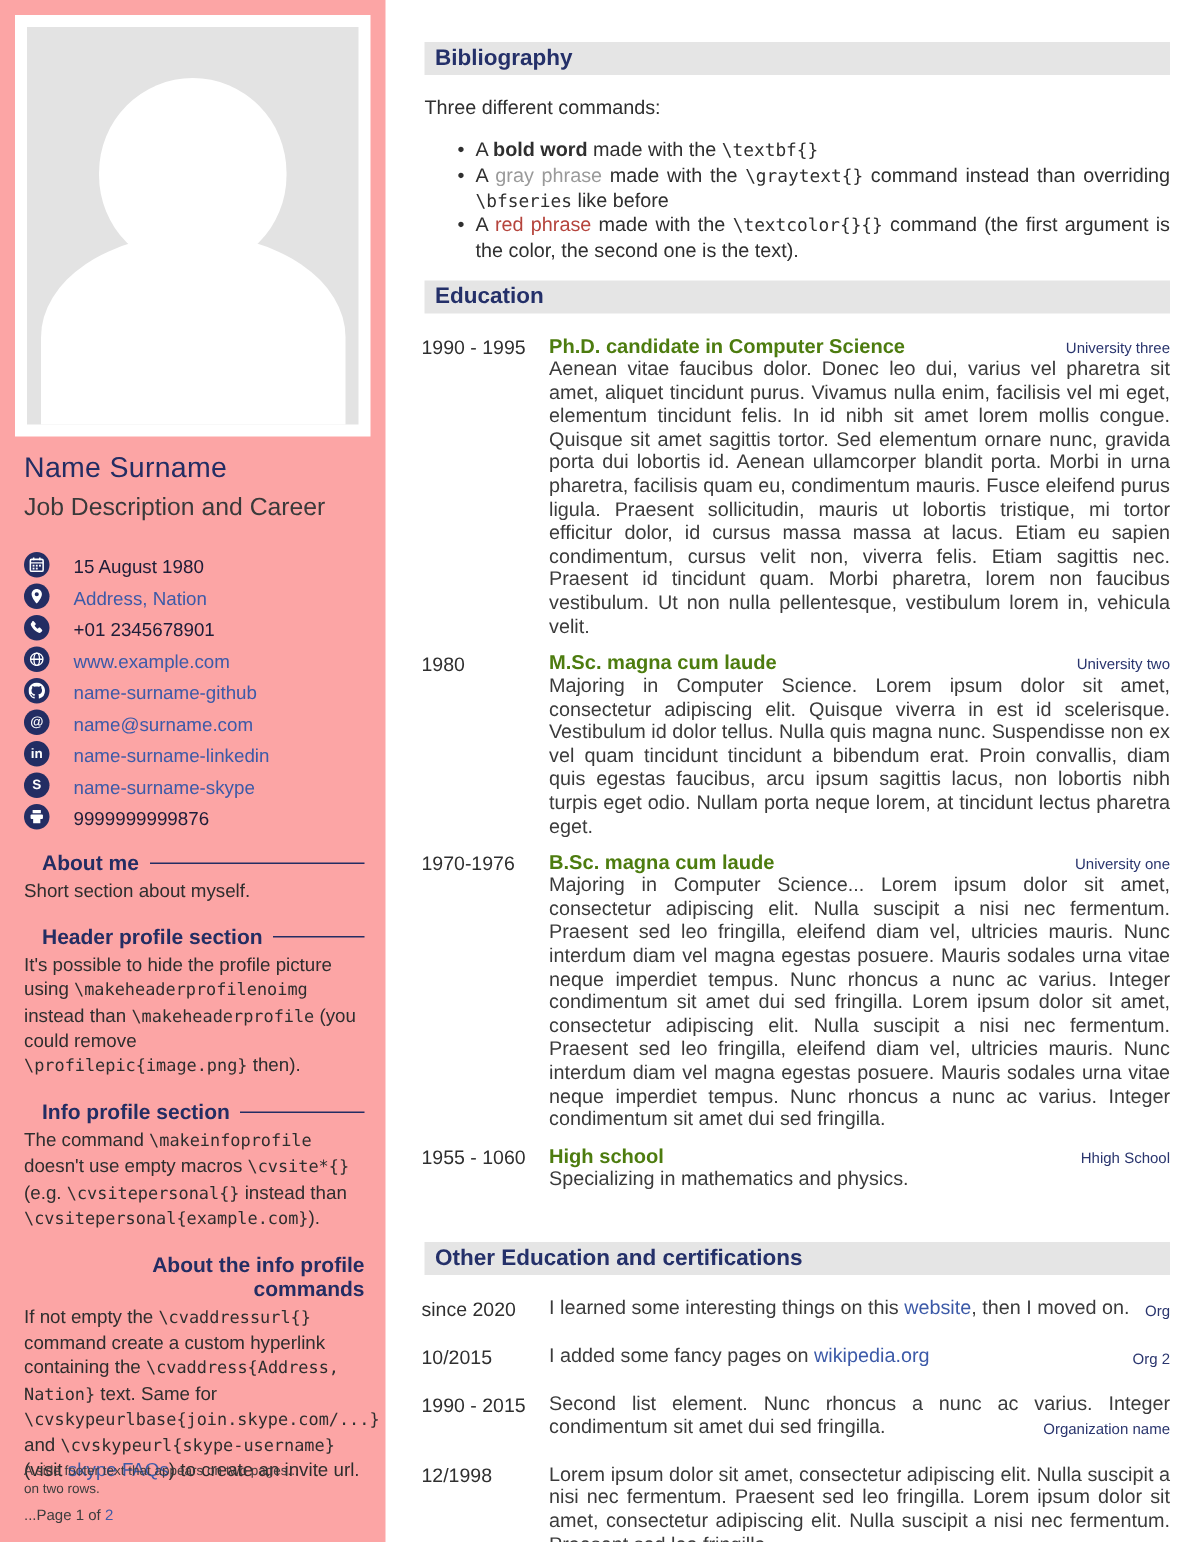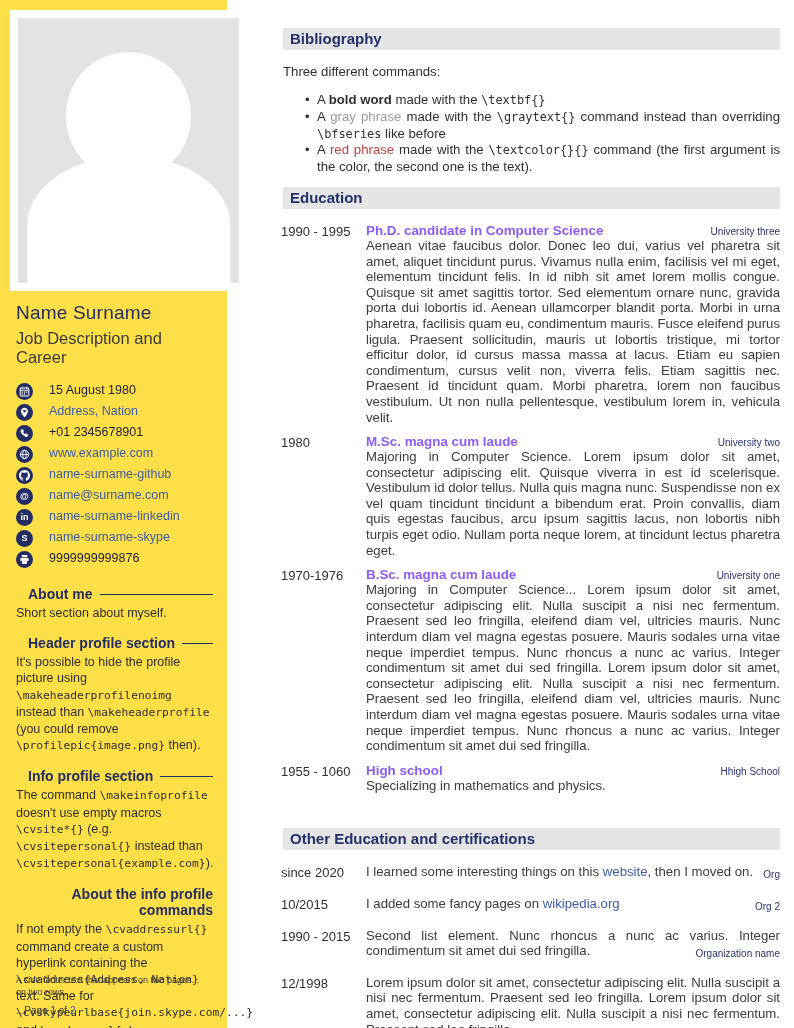--- a/index.html
+++ b/index.html
@@ -12,43 +12,43 @@
     overflow:hidden;
   }
   .mono { font-family:"DejaVu Sans Mono", monospace; font-size:0.90em; }
   .link { color:#3c5aa8; }
   .b    { font-weight:bold; }
   .gray { color:#9a9a9a; }
   .red  { color:#b5443c; }
 
   
   .sidebar {
-    position:absolute; left:0; top:0; width:227px; height:1028px;
-    background:#fde047;
+    position:absolute; left:0; top:0; width:257px; height:1028px;
+    background:#fca5a5;
   }
   .photo-frame {
     position:absolute; left:10px; top:10px; width:237px; height:281px;
     background:#ffffff; padding:8px;
   }
   .photo {
     width:100%; height:100%; background:#e3e3e3; position:relative; overflow:hidden;
   }
   .photo .head {
     position:absolute; left:50%; top:13%; transform:translateX(-50%);
     width:57%; height:48%; background:#fff; border-radius:50%;
   }
   .photo .shoulders {
     position:absolute; left:50%; bottom:-4%; transform:translateX(-50%);
     width:92%; height:52%; background:#fff; border-radius:50% 50% 0 0;
   }
   .side-inner { position:absolute; left:16px; right:14px; top:302px; }
   .side-name { font-size:19px; color:#232d63; font-weight:500; letter-spacing:.2px; }
   .side-job  { font-size:16.5px; color:#3a3a3a; margin-top:5px; }
   .contacts { margin-top:16px; }
-  .contact-row { display:flex; align-items:flex-start; height:21px; }
+  .contact-row { display:flex; align-items:flex-end; height:21px; }
   .ic {
     width:17px; height:17px; border-radius:50%; background:#232d63;
     display:flex; align-items:center; justify-content:center; flex:0 0 17px;
   }
   .ic svg { width:11px; height:11px; display:block; }
   .ic .glyph { color:#fff; font-size:9px; font-weight:bold; line-height:1; font-family:"Liberation Sans",sans-serif; }
   .contact-row .ctext { margin-left:16px; font-size:12.5px; color:#1d1d38; }
   .contact-row .ctext.link { color:#3c5aa8; }
 
   .side-section { margin-top:14px; }
@@ -74,21 +74,21 @@
   ul.bib li {
     position:relative; padding-left:12px; font-size:13.2px; line-height:15.8px;
     color:#2f2f2f; text-align:justify;
   }
   ul.bib li::before { content:"•"; position:absolute; left:0; top:0; color:#2f2f2f; }
 
   .edu { margin-top:14px; }
   .entry { display:grid; grid-template-columns:85px 1fr; margin-bottom:9px; }
   .entry .edate { font-size:13px; color:#2f2f2f; padding-top:1px; }
   .ehead { display:flex; align-items:baseline; }
-  .etitle { font-size:13.4px; font-weight:bold; color:#8b5cf6; flex:1; }
+  .etitle { font-size:13.4px; font-weight:bold; color:#4d7c0f; flex:1; }
   .eorg { font-size:10px; color:#2a356e; white-space:nowrap; margin-left:8px; }
   .ebody { font-size:13.2px; line-height:15.6px; color:#3b3b3b; text-align:justify; }
   .orgfloat { float:right; font-size:10px; color:#2a356e; margin-top:3px; }
   .orgfloat.link { color:#3c5aa8; }
   .oe-row { margin-bottom:13px; }
   .gap-lg { height:26px; }
   .gap-md { height:12px; }
 </style>
 </head>
 <body>

